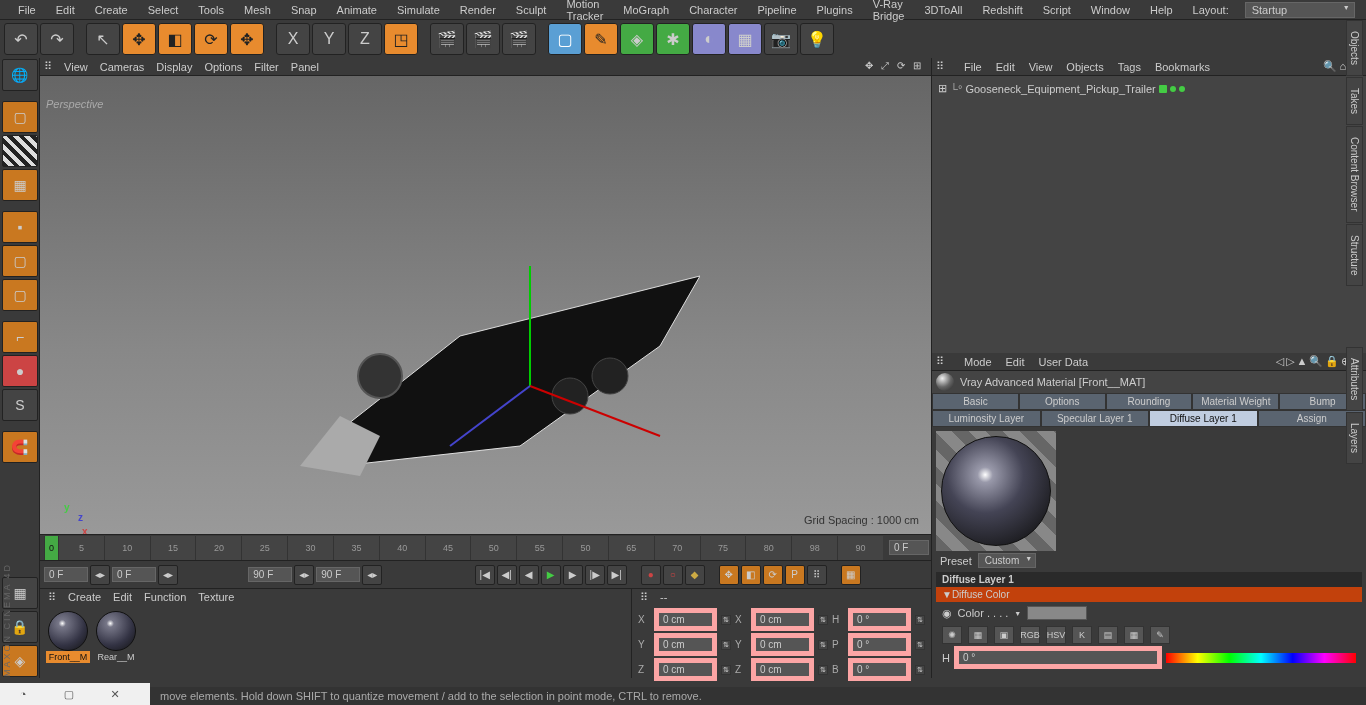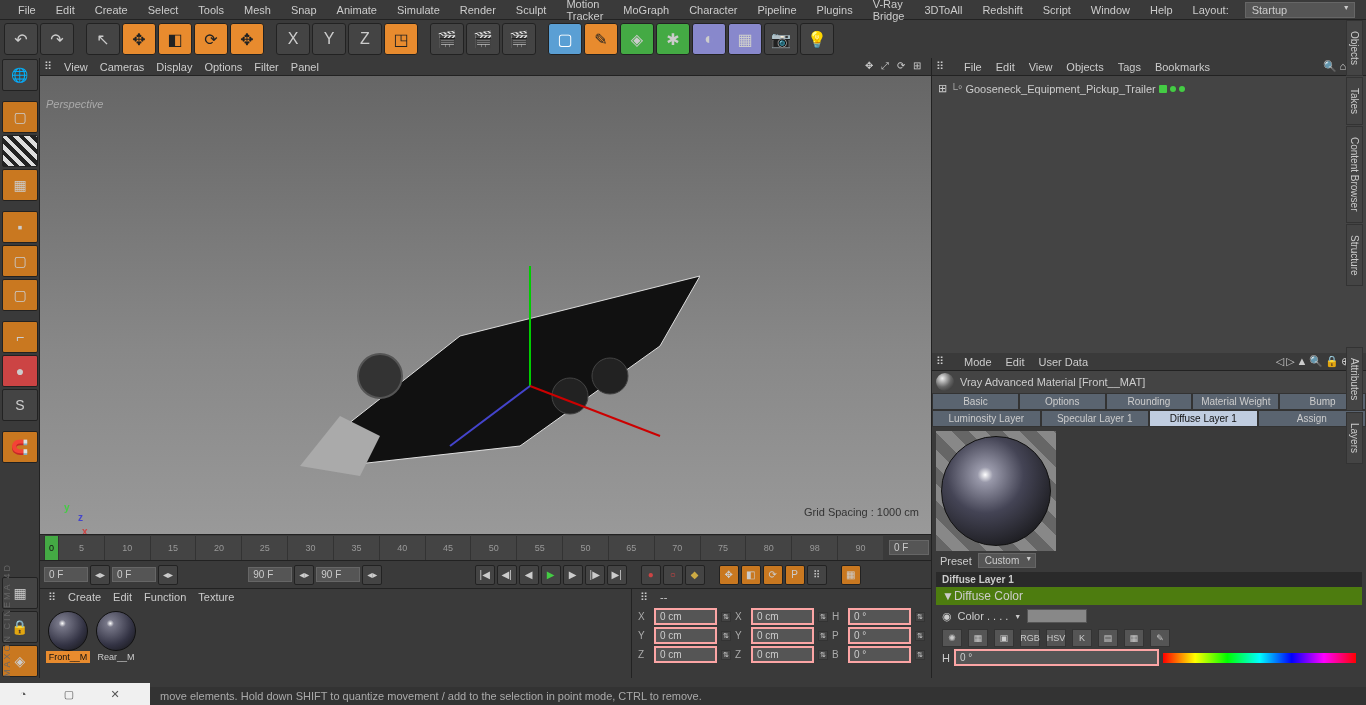--- a/index.html
+++ b/index.html
@@ -19,21 +19,21 @@
 .lt-btn { width: 36px; height: 32px; margin: 1px 2px; border: 1px solid #222; background: #444; display: flex; align-items: center; justify-content: center; cursor: pointer; font-size: 14px; border-radius: 2px; }
 .lt-btn.orange { background: #c97820; }
 .lt-btn.checker { background: repeating-linear-gradient(45deg, #222, #222 4px, #ddd 4px, #ddd 8px); }
 .viewport-area { flex: 1; display: flex; flex-direction: column; }
 .vp-menu { height: 18px; background: #3a3a3a; display: flex; align-items: center; padding: 0 4px; gap: 12px; border-bottom: 1px solid #222; }
 .vp-menu span { cursor: pointer; }
 .vp-menu .vp-icons { margin-left: auto; display: flex; gap: 2px; }
 .vp-icons span { width: 14px; height: 14px; font-size: 10px; }
 .vp-label { position: absolute; top: 22px; left: 6px; font-style: italic; color: #aaa; }
 .viewport { flex: 1; background: linear-gradient(180deg, #666 0%, #888 60%, #999 100%); position: relative; overflow: hidden; }
-.grid-spacing { position: absolute; bottom: 16px; right: 12px; color: #333; font-size: 11px; }
+.grid-spacing { position: absolute; bottom: 8px; right: 12px; color: #333; font-size: 11px; }
 .axis-widget { position: absolute; bottom: 12px; left: 24px; }
 .axis-widget .ax { position: absolute; font-size: 10px; font-weight: bold; }
 .timeline-area { height: 26px; background: #3a3a3a; display: flex; align-items: center; border-top: 1px solid #222; }
 .tl-ruler { flex: 1; height: 24px; background: #444; position: relative; margin: 0 4px; display: flex; align-items: center; }
 .tl-tick { flex: 1; text-align: center; font-size: 9px; color: #999; border-left: 1px solid #333; height: 100%; display: flex; align-items: center; justify-content: center; }
 .tl-frame { width: 40px; background: #555; border: 1px solid #666; padding: 1px 4px; margin: 0 2px; font-size: 10px; }
 .transport { height: 28px; background: #3a3a3a; display: flex; align-items: center; padding: 2px 4px; gap: 2px; border-top: 1px solid #222; }
 .tp-field { width: 44px; background: #555; border: 1px solid #666; padding: 1px 4px; font-size: 10px; }
 .tp-btn { width: 20px; height: 20px; background: #444; border: 1px solid #222; display: flex; align-items: center; justify-content: center; cursor: pointer; font-size: 10px; border-radius: 2px; }
 .tp-btn.play { color: #4c4; }
@@ -41,21 +41,21 @@
 .mat-panel { flex: 1; padding: 2px; }
 .mat-menu { height: 16px; display: flex; gap: 12px; padding: 0 6px; }
 .mat-thumbs { display: flex; gap: 4px; padding: 4px; }
 .mat-thumb { width: 44px; display: flex; flex-direction: column; align-items: center; }
 .mat-ball { width: 40px; height: 40px; border-radius: 50%; background: radial-gradient(circle at 35% 30%, #fff 0%, #778 10%, #334 60%, #111 100%); border: 1px solid #111; }
 .mat-thumb.selected .mat-label { background: #e88b2e; color: #111; }
 .mat-label { font-size: 9px; width: 44px; text-align: center; padding: 1px; overflow: hidden; white-space: nowrap; }
 .coord-panel { width: 300px; border-left: 1px solid #222; padding: 2px; }
 .coord-row { display: flex; align-items: center; gap: 4px; padding: 1px 4px; }
 .coord-lbl { width: 12px; color: #aaa; font-size: 10px; }
-.coord-fld { flex: 1; background: #555; border: 2px solid #fca5a5; padding: 1px 4px; font-size: 10px; }
+.coord-fld { flex: 1; background: #555; border: 5px solid #fca5a5; padding: 1px 4px; font-size: 10px; }
 .coord-spin { width: 10px; background: #444; border: 1px solid #333; font-size: 7px; text-align: center; }
 .apply-btn { background: #666; border: 1px solid #777; padding: 2px 16px; margin-left: auto; cursor: pointer; font-size: 10px; }
 .right-col { width: 435px; background: #444; display: flex; flex-direction: column; border-left: 1px solid #222; }
 .obj-panel { height: 295px; display: flex; flex-direction: column; }
 .panel-menu { height: 18px; background: #3a3a3a; display: flex; align-items: center; padding: 0 4px; gap: 14px; border-bottom: 1px solid #222; }
 .panel-menu > span:first-child { width: 14px; }
 .obj-tree { flex: 1; background: #444; padding: 4px; }
 .tree-item { display: flex; align-items: center; gap: 3px; padding: 2px; }
 .tree-item .badge { width: 8px; height: 8px; background: #4c4; border-radius: 1px; }
 .tree-item .dot { width: 6px; height: 6px; background: #4c4; border-radius: 50%; }
@@ -64,21 +64,21 @@
 .attr-ball { width: 18px; height: 18px; border-radius: 50%; background: radial-gradient(circle at 35% 30%, #eee, #666, #222); }
 .attr-tabs { display: flex; flex-wrap: wrap; }
 .attr-tab { flex: 1; min-width: 86px; text-align: center; padding: 2px; background: #5a6470; border: 1px solid #333; font-size: 10px; cursor: pointer; }
 .attr-tab.active { background: #c0cde0; color: #111; }
 .attr-body { padding: 4px; flex: 1; overflow: hidden; }
 .big-ball { width: 110px; height: 110px; border-radius: 50%; background: radial-gradient(circle at 40% 35%, #fff 0%, #99a 8%, #445 40%, #111 90%); border: 1px solid #111; margin: 4px; }
 .preset-row { display: flex; align-items: center; gap: 6px; padding: 2px 4px; }
 .preset-dd { background: #555; border: 1px solid #666; padding: 1px 16px 1px 6px; position: relative; font-size: 10px; }
 .preset-dd::after { content: "▼"; position: absolute; right: 3px; font-size: 7px; }
 .section-hdr { background: #2a2a2a; padding: 2px 6px; font-weight: bold; font-size: 10px; margin-top: 2px; }
-.section-sub { background: #4d7c0f; padding: 2px 6px; font-size: 12px; }
+.section-sub { background: #c2410c; padding: 2px 6px; font-size: 10px; }
 .color-row { display: flex; align-items: center; gap: 6px; padding: 4px 6px; }
 .color-swatch { width: 60px; height: 14px; background: #888; border: 1px solid #555; }
 .icon-row { display: flex; gap: 6px; padding: 2px 6px; }
 .ic { width: 20px; height: 18px; background: #555; border: 1px solid #333; display: flex; align-items: center; justify-content: center; font-size: 9px; cursor: pointer; }
 .hue-bar { height: 10px; margin: 4px 6px; background: linear-gradient(90deg, red, yellow, lime, cyan, blue, magenta, red); }
 .right-tabs { position: absolute; right: 0; top: 20px; width: 20px; }
 .rt-tab { writing-mode: vertical-rl; padding: 10px 2px; background: #444; border: 1px solid #333; font-size: 10px; cursor: pointer; margin-bottom: 1px; }
 .statusbar { position: absolute; bottom: 0; left: 0; right: 0; height: 18px; background: #333; display: flex; align-items: center; padding: 0 160px; color: #aaa; font-size: 10px; white-space: nowrap; overflow: hidden; }
 .taskbar { position: absolute; bottom: 0; left: 0; width: 150px; height: 22px; background: #f0f0f0; display: flex; align-items: center; z-index: 10; }
 .taskbar .tb-ic { width: 46px; height: 20px; display: flex; align-items: center; justify-content: center; color: #555; }

